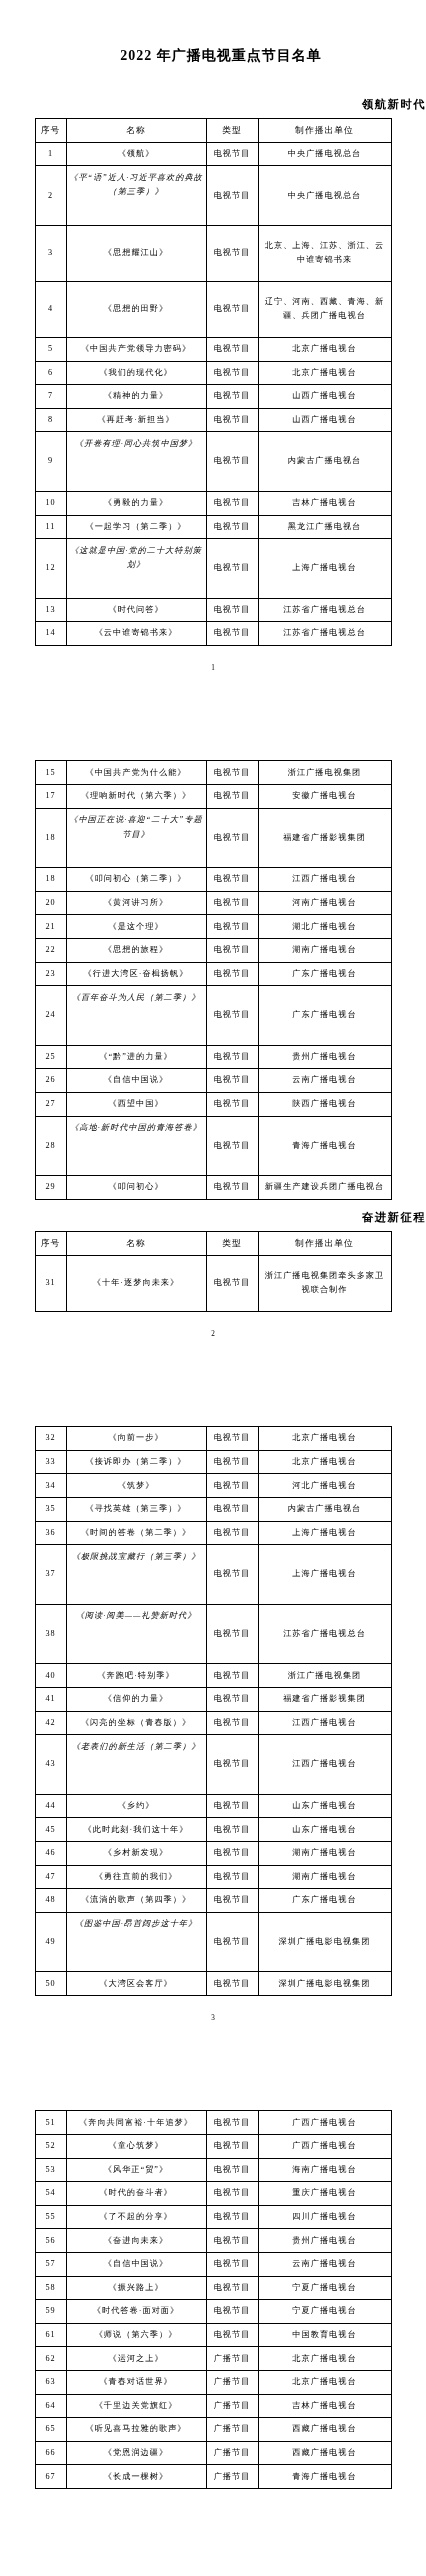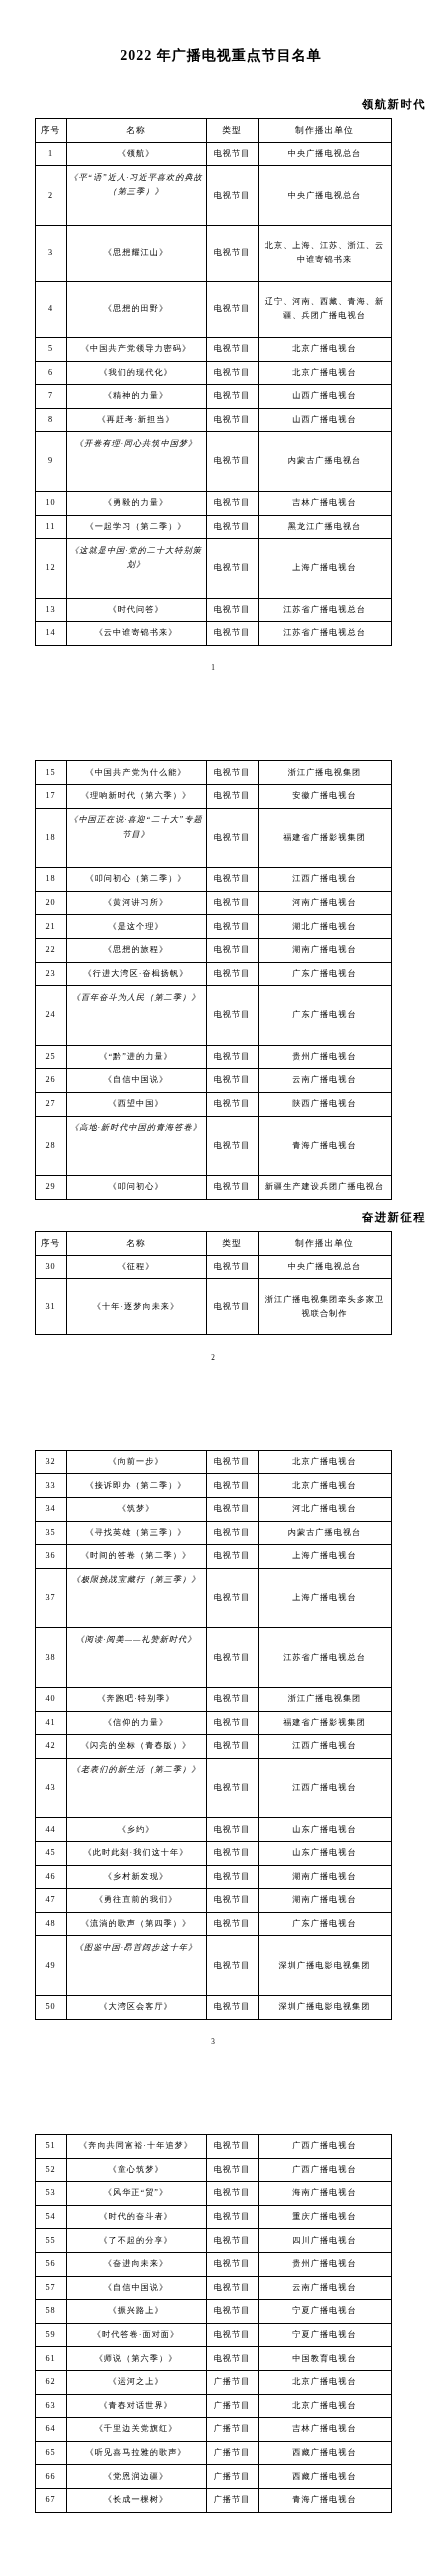--- a/index.html
+++ b/index.html
@@ -281,26 +281,20 @@
         </colgroup>
         <thead>
           <tr>
             <th>序号</th>
             <th>名称</th>
             <th>类型</th>
             <th>制作播出单位</th>
           </tr>
         </thead>
         <tbody>
-          <tr class="row">
-            <td class="no-cell">30</td>
-            <td class="name-cell">《征程》</td>
-            <td class="type-cell">电视节目</td>
-            <td class="unit-cell">中央广播电视总台</td>
-          </tr>
           <tr class="row tall">
             <td class="no-cell">31</td>
             <td class="name-cell">《十年·逐梦向未来》</td>
             <td class="type-cell">电视节目</td>
             <td class="unit-cell">浙江广播电视集团牵头多家卫视联合制作</td>
           </tr>
         </tbody>
       </table>
       <div class="page-number">2</div>
     </div>

